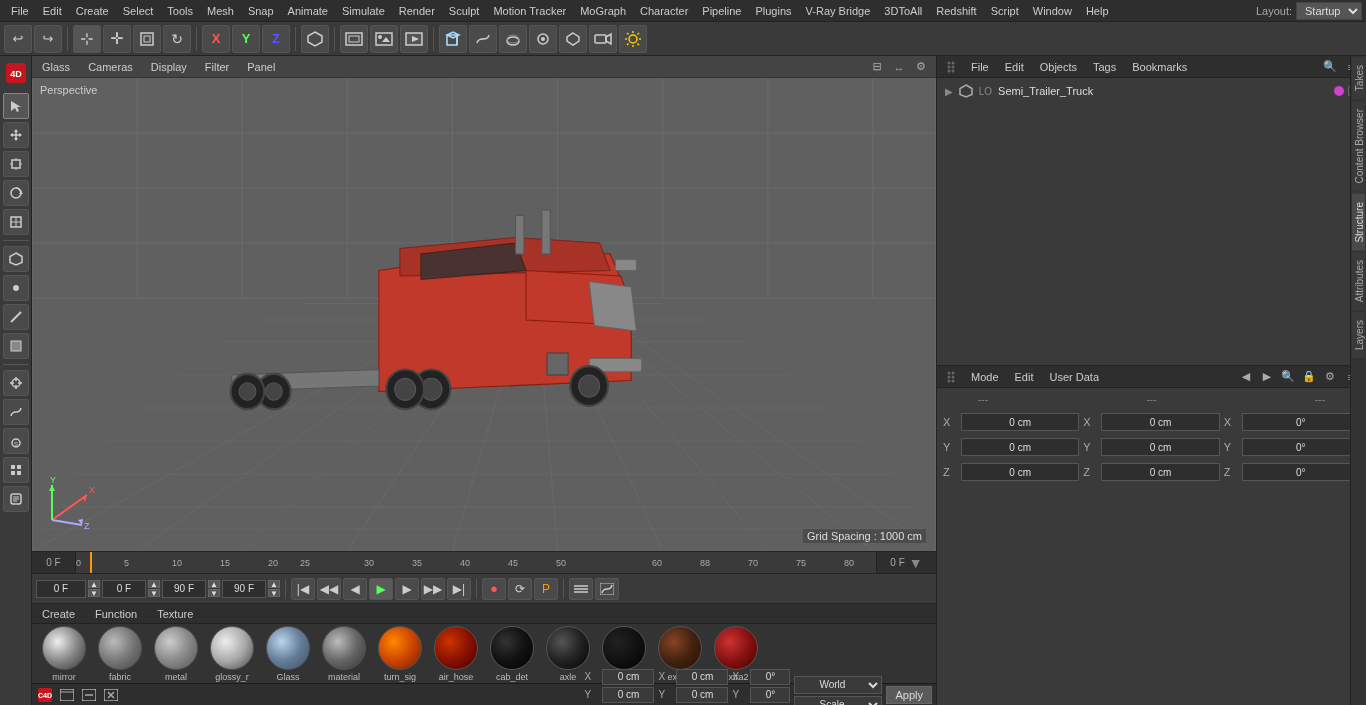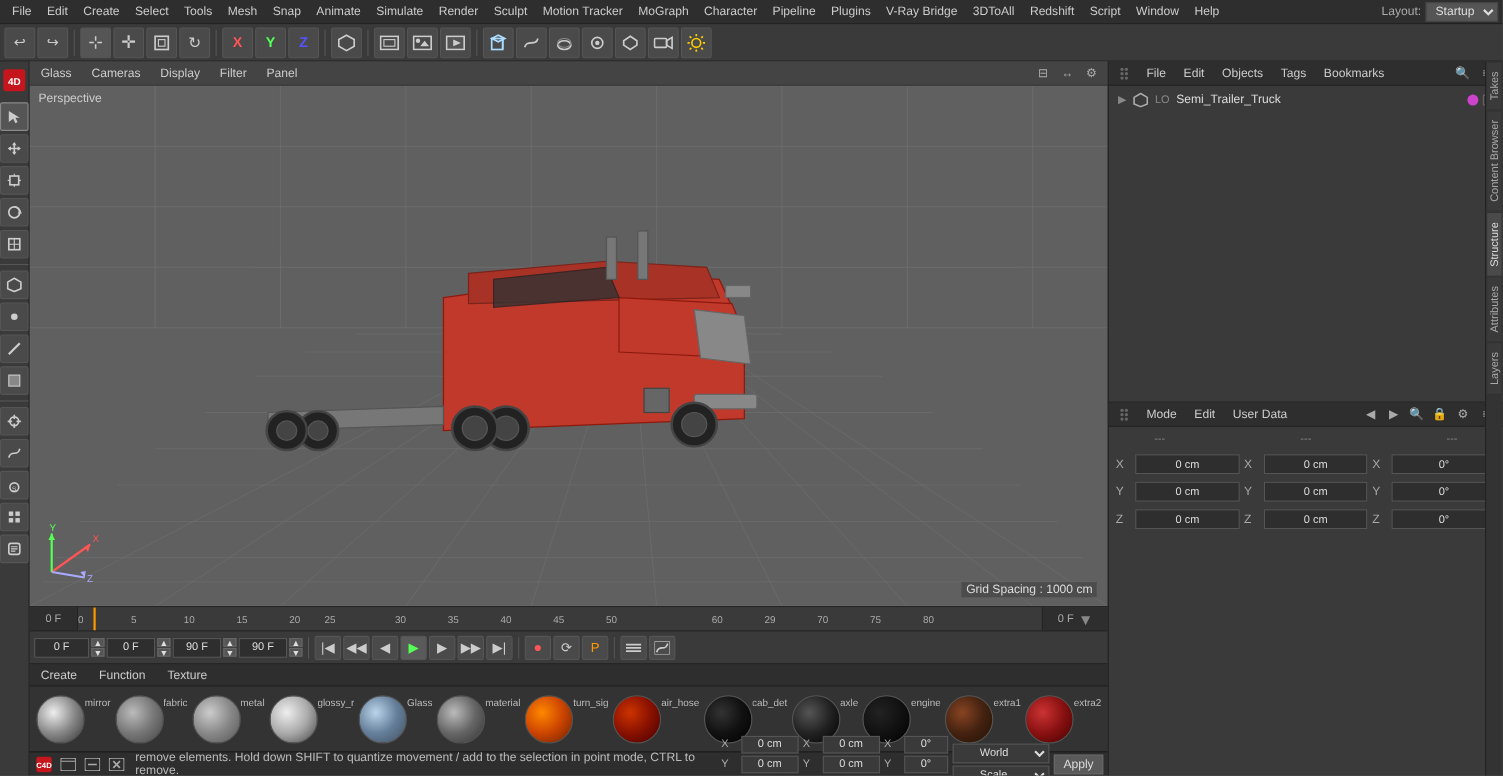--- a/index.html
+++ b/index.html
@@ -280,21 +280,22 @@
     #materials-list {
       display: flex;
       flex: 1;
       overflow-x: auto;
       gap: 4px;
       padding: 4px 6px;
       align-items: center;
     }
     .material-item {
       display: flex;
-      flex-direction: row;
+      flex-direction: column;
+      align-items: center;
       cursor: pointer;
       min-width: 52px;
     }
     .material-sphere {
       width: 44px;
       height: 44px;
       border-radius: 50%;
       border: 1px solid #555;
     }
     .material-name {
@@ -869,21 +870,21 @@
           <span class="tl-marker" style="left:144px;">15</span>
           <span class="tl-marker" style="left:192px;">20</span>
           <span class="tl-marker" style="left:224px;">25</span>
           <span class="tl-marker" style="left:288px;">30</span>
           <span class="tl-marker" style="left:336px;">35</span>
           <span class="tl-marker" style="left:384px;">40</span>
           <span class="tl-marker" style="left:432px;">45</span>
           <span class="tl-marker" style="left:480px;">50</span>
           <span class="tl-marker" style="left:509px;margin-top:41px;">55</span>
           <span class="tl-marker" style="left:576px;">60</span>
-          <span class="tl-marker" style="left:624px;">29</span>
+          <span class="tl-marker" style="left:624px;">88</span>
           <span class="tl-marker" style="left:672px;">70</span>
           <span class="tl-marker" style="left:720px;">75</span>
           <span class="tl-marker" style="left:768px;">80</span>
 
         </div>
       </div>
       <div style="width:60px; background:#2e2e2e; border-left:1px solid #222; height:100%; display:flex; align-items:center; justify-content:center; gap:4px;">
         <span style="color:#aaa; font-size:10px;">0 F</span>
         <span style="color:#888; font-size:14px; cursor:pointer;">▼</span>
       </div>
@@ -1027,21 +1028,20 @@
             </svg>
         </div>
         <div class="status-icon">
           <svg width="14" height="12" viewBox="0 0 14 12">
               <rect x="0" y="0" width="14" height="12" rx="2" fill="none" stroke="#aaa" stroke-width="1.5"></rect>
               <line x1="4" y1="3" x2="10" y2="9" stroke="#aaa" stroke-width="1.5"></line>
               <line x1="10" y1="3" x2="4" y2="9" stroke="#aaa" stroke-width="1.5"></line>
             </svg>
         </div>
       </div>
-      <div id="status-text">remove elements. Hold down SHIFT to quantize movement / add to the selection in point mode, CTRL to remove.</div>
 
       <div style="display:flex; align-items:center; gap:4px; margin-left:auto;">
         <div style="display:flex; flex-direction:column; gap:2px;">
           <div style="display:flex; gap:4px; align-items:center;">
             <span style="font-size:10px; color:#aaa; width:14px;">X</span>
             <input class="coord-input" type="text" value="0 cm" style="width: 52px;">
             <span style="font-size:10px; color:#aaa; width:14px;">X</span>
             <input class="coord-input" type="text" value="0 cm" style="width: 52px;">
             <span style="font-size:10px; color:#aaa; width:14px;">X</span>
             <input class="coord-input" type="text" value="0°" style="width: 40px;">

